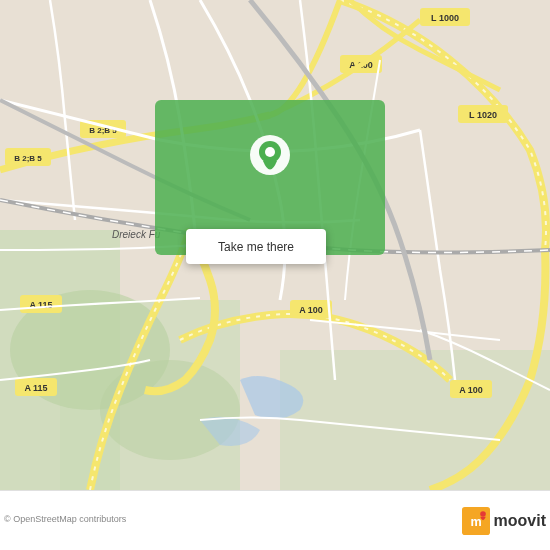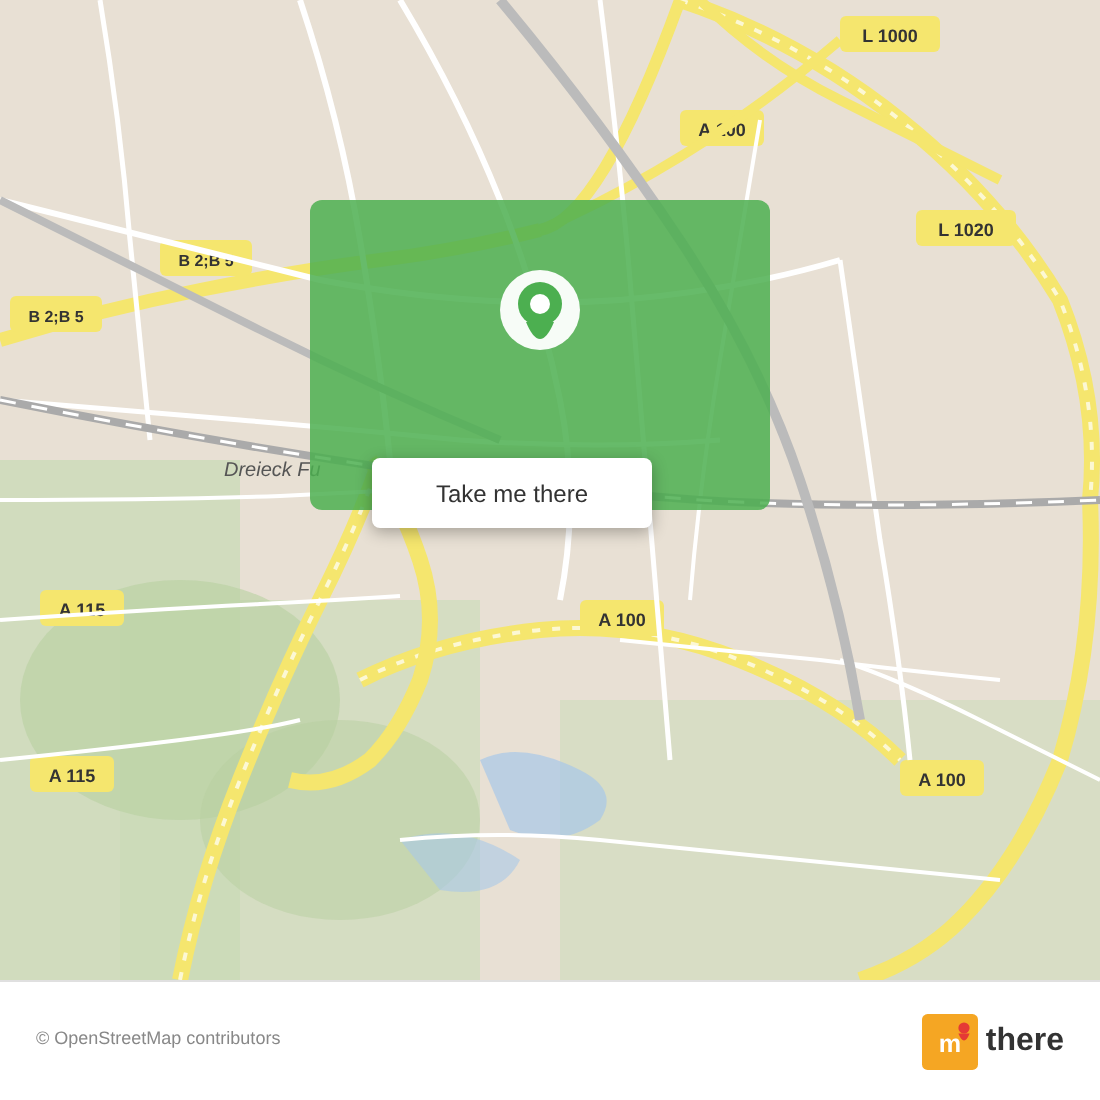--- a/index.html
+++ b/index.html
@@ -24,21 +24,21 @@
     .info-bar {
       position: absolute;
       bottom: 0;
       left: 0;
       width: 100%;
       height: 60px;
       background: white;
       display: flex;
       align-items: center;
       justify-content: space-between;
-      padding: 8px 18px;
+      padding: 8px 4px;
       border-top: 1px solid #e0e0e0;
     }
 
     .info-text {
       flex: 1;
       font-size: 11px;
       color: #333;
       line-height: 1.4;
     }
 
@@ -190,17 +190,17 @@
     </div>
     <div class="moovit-logo">
 
       <svg class="moovit-icon" viewBox="0 0 40 40" xmlns="http://www.w3.org/2000/svg">
         <rect width="40" height="40" rx="4" fill="#F5A623"></rect>
         <text x="20" y="27" text-anchor="middle" font-size="18" font-weight="bold" fill="white">m</text>
 
         <circle cx="30" cy="10" r="4" fill="#E53935"></circle>
         <path d="M 26 14 Q 30 24 34 14" fill="#E53935"></path>
       </svg>
-      <span class="moovit-logo-text">there</span>
+      <span class="moovit-logo-text">moovit</span>
     </div>
   </div>
 
 </div>
 
 </body></html>

